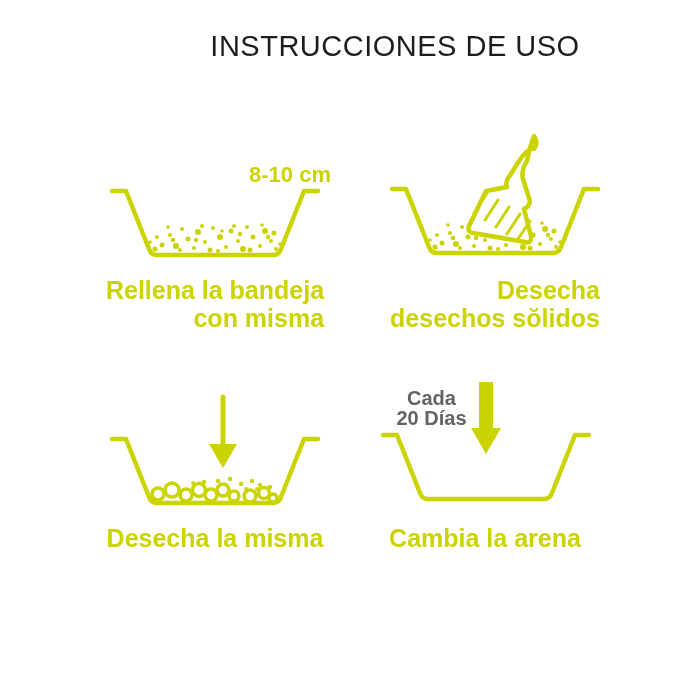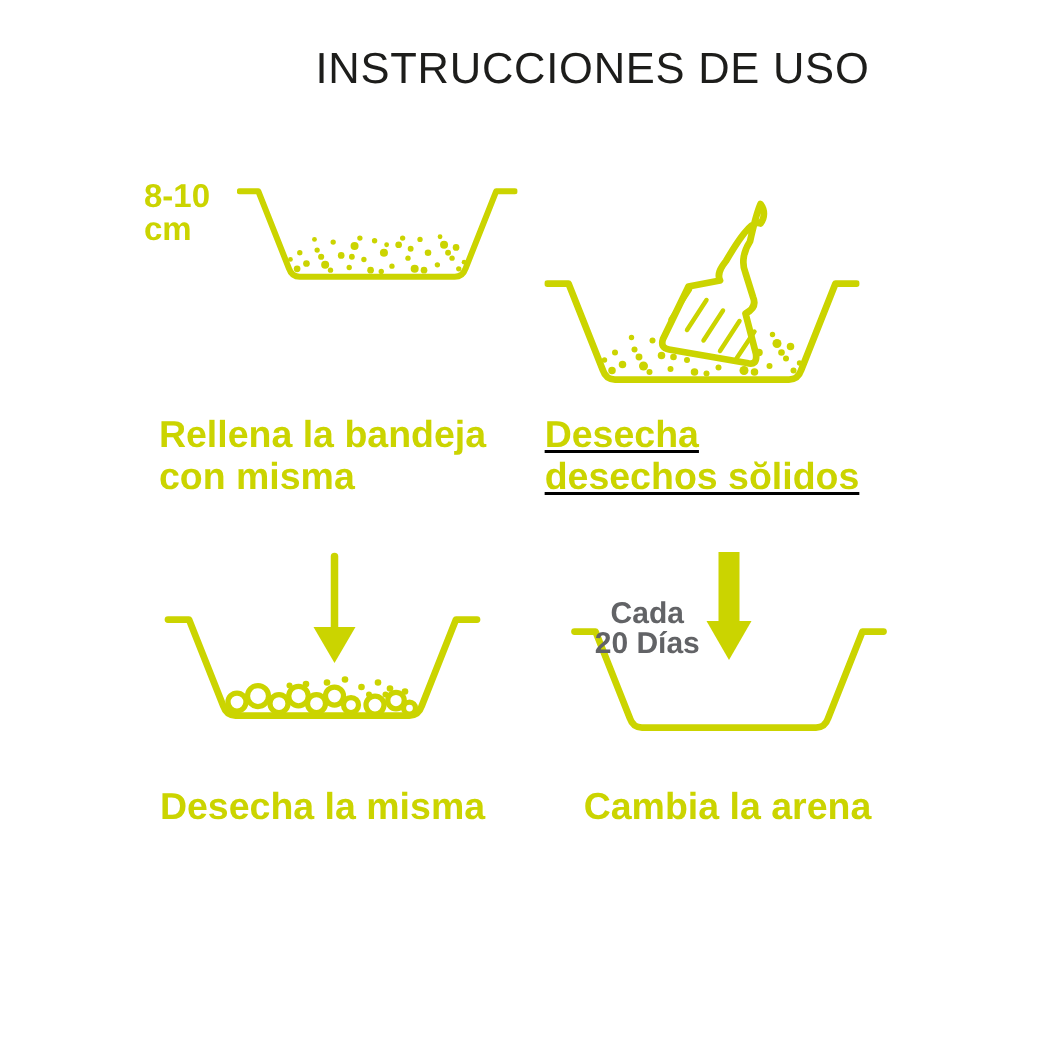--- a/index.html
+++ b/index.html
@@ -18,41 +18,40 @@
   .title{
     position:absolute;top:30px;left:0;width:100%;
     text-align:center;font-size:29px;font-weight:normal;color:var(--title);
     letter-spacing:0.5px;margin:0;padding-left:45px;
   }
   .cell{
     position:absolute;width:260px;
     display:flex;flex-direction:column;align-items:center;
   }
   .cell-1{left:85px;top:120px;}
-  .cell-2{left:338px;top:120px;text-decoration:underline;}
+  .cell-2{left:365px;top:120px;}
   .cell-3{left:85px;top:368px;}
   .cell-4{left:355px;top:368px;}
   .art{
-    height:140px;display:flex;flex-direction:row;
-    align-items:flex-start;justify-content:flex-end;
+    height:140px;display:flex;flex-direction:column;
+    align-items:flex-end;justify-content:flex-end;
   }
   .art svg{display:block;color:var(--accent);}
   .depth-label{
     font-size:22px;font-weight:bold;color:var(--accent);
     line-height:22px;margin-bottom:1px;position:relative;left:11px;
   }
   .caption{
-    margin:16px 0 0 0;text-align:left;
+    margin:16px 0 0 0;text-align:right;
     font-size:25px;line-height:28px;font-weight:bold;color:var(--accent);
   }
   .frequency-label{
     position:absolute;top:20px;left:0;width:153px;
     text-align:center;font-size:20px;line-height:20px;font-weight:bold;
     color:var(--annotation-gray);
-    margin-top:11px;
   }
 </style>
 </head>
 <body>
 
 <div class="canvas">
 
   <h1 class="title">INSTRUCCIONES DE USO</h1>
 
   <section class="cell cell-1">

